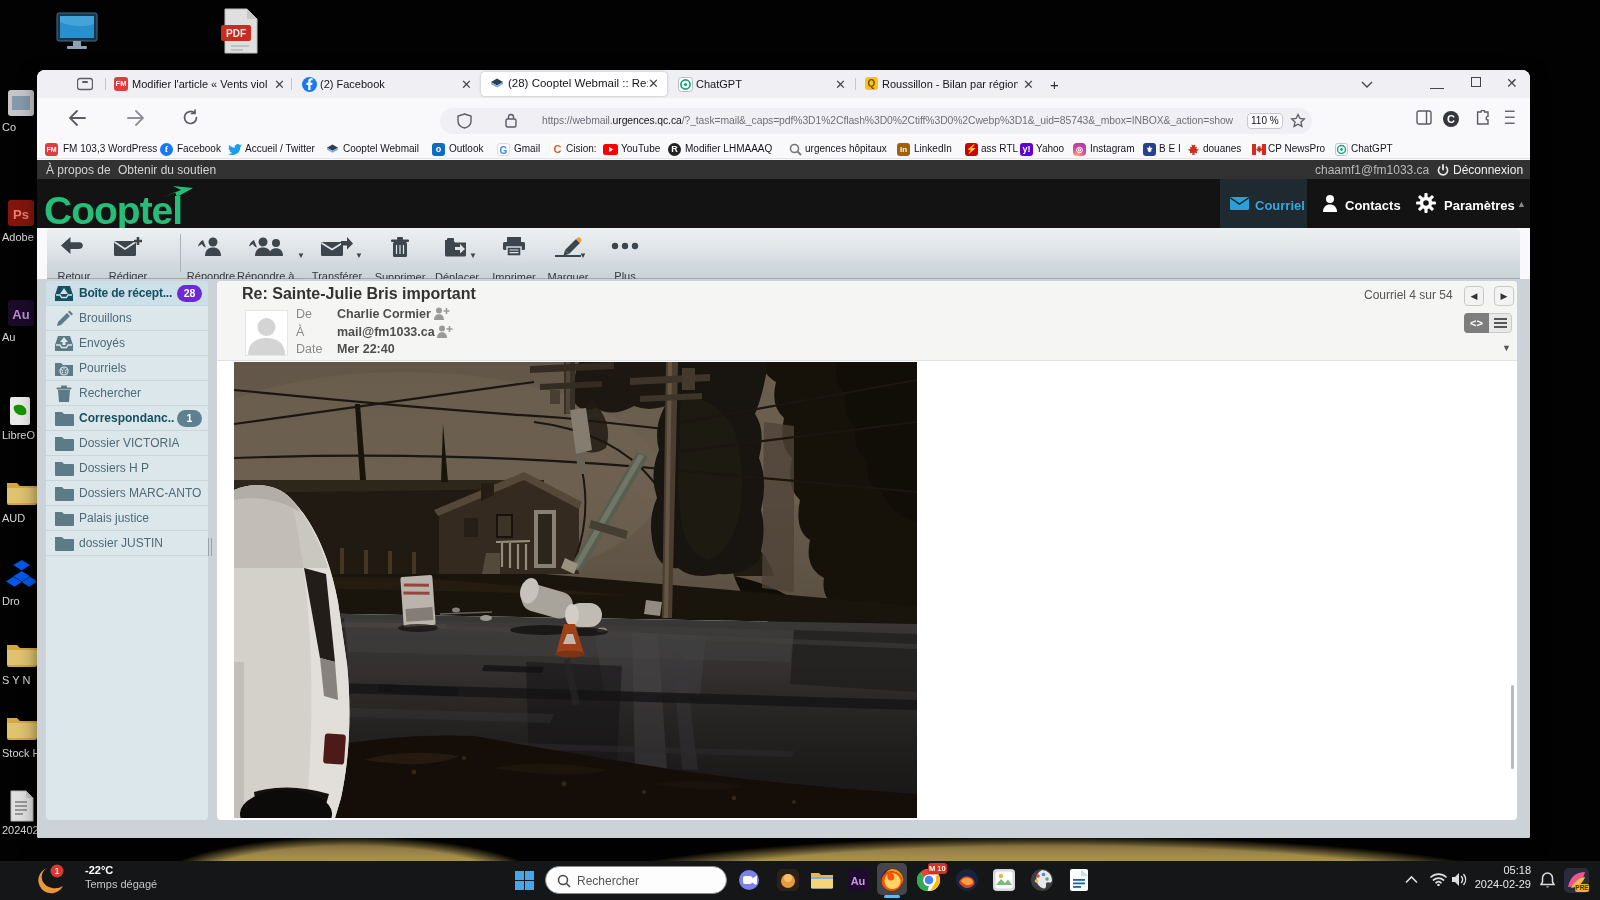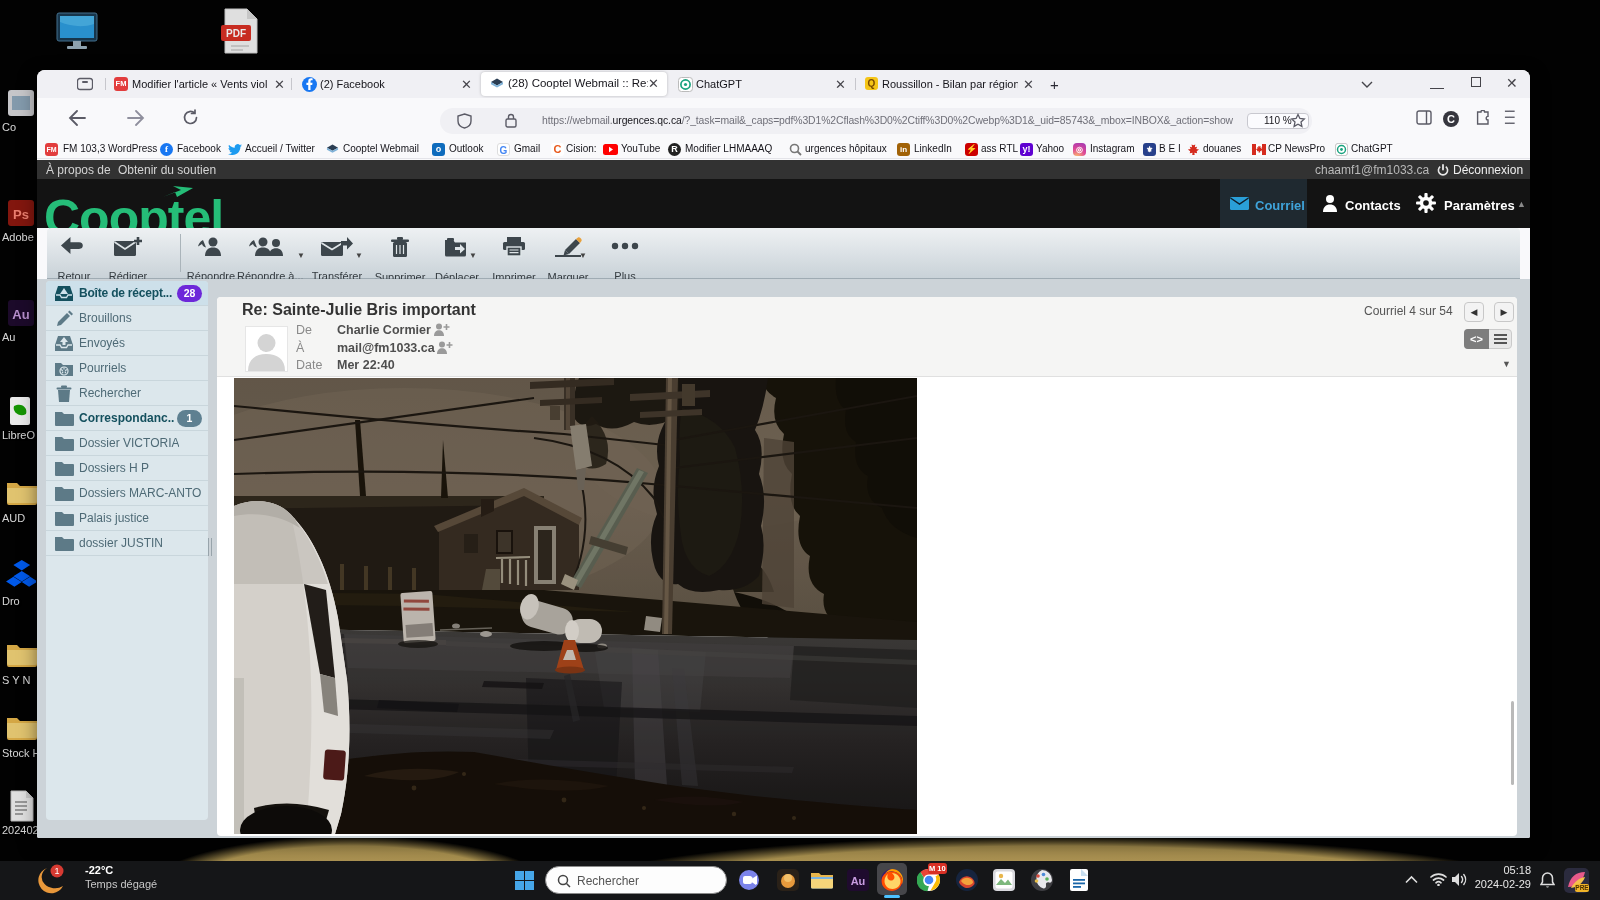--- a/index.html
+++ b/index.html
@@ -14,39 +14,39 @@
 #tabstrip { position:absolute; left:0; top:0; width:1493px; height:28px; background:#f0f0f4; }
 .tab { position:absolute; top:0; height:28px; font-size:11px; color:#15141a; }
 .tab .tit { position:absolute; top:8px; white-space:nowrap; overflow:hidden; }
 .tab .x { position:absolute; top:7px; color:#45444a; font-size:13px; }
 .tabsep { position:absolute; top:8px; width:1px; height:12px; background:#c6c6cc; }
 #activetab { position:absolute; left:444px; top:2px; width:186px; height:24px; background:#fff; border-radius:4px; box-shadow:0 0 3px rgba(0,0,0,0.25); }
 #navbar { position:absolute; left:0; top:28px; width:1493px; height:42px; background:#f9f9fb; }
 .navic { position:absolute; top:10px; color:#5b5b66; font-size:16px; }
 #urlbar { position:absolute; left:403px; top:10px; width:872px; height:26px; background:#f0f0f4; border-radius:13px; }
 #urltext { position:absolute; left:102px; top:7px; font-size:10.4px; color:#6f6f78; white-space:nowrap; letter-spacing:-0.1px; }
-#zoombadge { position:absolute; left:807px; top:5px; height:16px; padding:0 16px; border:1px solid #c8c8cf; border-radius:4px; font-size:10px; color:#15141a; line-height:14px; background:#fbfbfe; }
+#zoombadge { position:absolute; left:807px; top:5px; height:16px; padding:0 3px; border:1px solid #c8c8cf; border-radius:4px; font-size:10px; color:#15141a; line-height:14px; background:#fbfbfe; }
 #bookbar { position:absolute; left:0; top:70px; width:1493px; height:19px; background:#f9f9fb; border-bottom:1px solid #e4e4e9; }
 .bk { position:absolute; top:3px; height:15px; font-size:10px; color:#15141a; white-space:nowrap; }
 .bkic { position:absolute; top:2.5px; width:13px; height:13px; border-radius:3px; font-size:9px; color:#fff; text-align:center; line-height:13px; font-weight:bold; }
 
 #rctop { position:absolute; left:0; top:90px; width:1493px; height:19px; background:#323232; color:#d4d4d4; font-size:12px;text-align:center; }
 #rcblack { position:absolute; left:0; top:109px; width:1493px; height:49px; background:#131313; }
-#rclogo { position:absolute; left:7px; top:10px; color:#25bd78; font-size:50px; font-weight:bold; letter-spacing:-1px; }
+#rclogo { position:absolute; left:7px; top:10px; color:#25bd78; font-size:39px; font-weight:bold; letter-spacing:-1px; }
 #rctoolbar { position:absolute; left:10px; top:158px; width:1473px; height:51px; background:linear-gradient(#eef1f3, #c9d2d8); border-radius:4px 4px 0 0; border-bottom:1px solid #9fabb3; }
 .tbtn { position:absolute; top:9px; text-align:center; color:#333a3f; font-size:11px; white-space:nowrap; }
 .tbtn svg { display:block; margin:0 auto; }
 .tbtn .lbl { margin-top:14px; }
 .tbcaret { position:absolute; color:#444; font-size:8px; }
 #rcbg { position:absolute; left:0; top:209px; width:1493px; height:559px; background:#ccd3d8; }
 #sidebar { position:absolute; left:9px; top:2px; width:162px; height:539px; background:#dce7ec; border-radius:4px; overflow:hidden; }
 .srow { position:absolute; left:0; width:162px; height:25px; border-bottom:1px solid #c9d6dc; font-size:12px; color:#4e6a76; }
 .srow .nm { position:absolute; left:33px; top:5px; white-space:nowrap; overflow:hidden; max-width:122px; }
 .badge { position:absolute; right:6px; top:4px; min-width:25px; height:17px; border-radius:9px; color:#fff; font-size:10.5px; font-weight:bold; text-align:center; line-height:17px; }
-#mailpane { position:absolute; left:180px; top:2px; width:1300px; height:539px; background:#fff; border-radius:4px; overflow:hidden;margin-top:16px; }
+#mailpane { position:absolute; left:180px; top:2px; width:1300px; height:539px; background:#fff; border-radius:4px; overflow:hidden; }
 #mailhead { position:absolute; left:0; top:0; width:1300px; height:80px; background:#f5f5f4; border-bottom:1px solid #e0e0e0; }
 #subject { position:absolute; left:25px; top:4px; font-size:16px; font-weight:bold; color:#333; }
 #avatar { position:absolute; left:28px; top:29px; width:43px; height:46px; background:#fff; border:1px solid #e6e6e6; }
 .hlabel { position:absolute; left:79px; color:#8a8a8a; font-size:12.5px; }
 .hval { position:absolute; left:120px; color:#4e4e4e; font-size:12.5px; font-weight:bold; }
 #photo { position:absolute; left:17px; top:81px; width:683px; height:456px; }
 
 #taskbar { position:absolute; left:0; top:861px; width:1600px; height:39px; background:#151618; }
 .tbic { position:absolute; top:7px; width:24px; height:24px; }
 </style>

